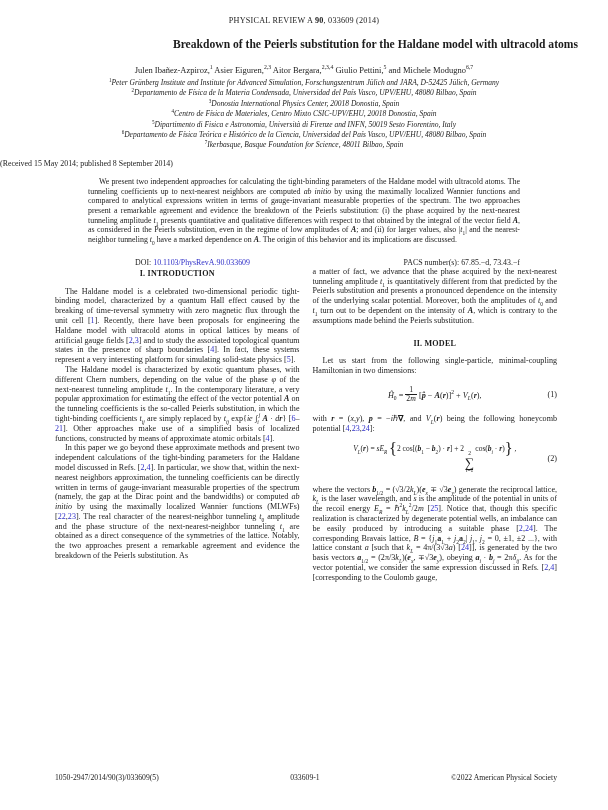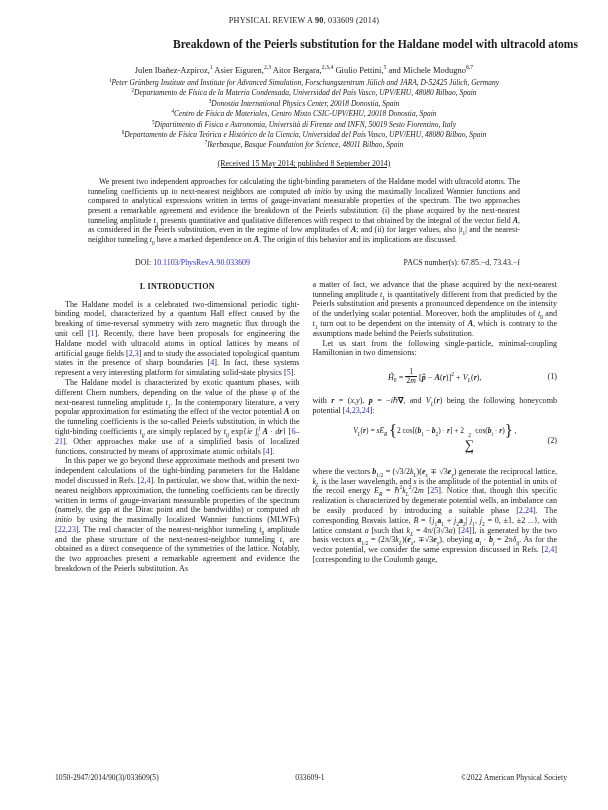--- a/index.html
+++ b/index.html
@@ -9,51 +9,51 @@
     position:relative; width:608px; height:810px; margin:0 auto;
     background:#ffffff; color:var(--ink);
     font-family:"Liberation Serif", serif;
     overflow:hidden;
   }
   .journal-line { text-align:center; padding-top:16px; font-size:8.2px; letter-spacing:.2px; }
   .title { text-align:right; font-weight:bold; font-size:11.6px; margin:13px 30px 0; }
   .authors { text-align:center; font-size:8.5px; margin-top:14px; }
   .affils { text-align:center; font-size:7.5px; line-height:10.4px; margin-top:3px; }
   .affil { white-space:nowrap; }
-  .received { text-align:center; font-size:7.9px; margin-top:8px;text-decoration:underline; }
+  .received { font-size:7.9px; margin-top:8px; }
   .abstract {
     width:432px; margin:9px auto 0; text-align:justify;
     font-size:7.9px; line-height:9.7px; text-indent:11px;
   }
   .meta-row {
     width:432px; margin:13px auto 0; display:flex;
     justify-content:space-between; font-size:7.9px;padding-left:47px;
   }
   .link { color:var(--link); }
   .c { color:var(--link); }
-  .columns { display:flex; gap:13px; padding:0 51px 0 55px; margin-top:13px; }
+  .columns { display:flex; gap:13px; padding:0 51px 0 55px; }
   .col { width:245px; font-size:8.1px; line-height:9.8px; text-align:justify; }
   .col p { margin:0; text-indent:10px; }
   .col p.noindent { text-indent:0; }
   .sec-head { text-align:center; font-weight:bold; font-size:8.1px; margin:13px 0 8px; letter-spacing:.2px; }
   .sec-head.first { margin-top:2px; }
   sup, sub { line-height:0; font-size:0.68em; }
   .eq { position:relative; margin:10px 0 11px; text-align:center; text-indent:0; font-size:8.2px; }
   .eq-body { white-space:nowrap; display:inline-block; }
   .eq-num { position:absolute; right:0; top:50%; transform:translateY(-50%); font-size:8.1px; }
   .eq2 .eq-body { font-size:7.5px; }
   .frac { display:inline-block; vertical-align:-0.45em; text-align:center; line-height:1.05; font-size:0.95em; }
   .fn { display:block; border-bottom:0.8px solid var(--ink); padding:0 1px; }
   .fd { display:block; padding:0 1px; }
   .brace { font-size:2.2em; font-weight:400; vertical-align:-0.18em; line-height:0; }
   .sum { display:inline-flex; flex-direction:column; align-items:center; vertical-align:-0.55em; line-height:1; margin:0 1px; }
   .st, .sb { font-size:5.5px; line-height:1; }
   .ss { font-size:13px; line-height:.9; }
   .footer {
-    position:absolute; left:55px; right:41px; top:773px;
+    position:absolute; left:55px; right:51px; top:773px;
     display:flex; justify-content:space-between; font-size:7.7px;
   }
 </style>
 </head>
 <body>
 
 <div class="page">
 
   <div class="journal-line">PHYSICAL REVIEW A <b>90</b>, 033609 (2014)</div>
 
@@ -82,20 +82,21 @@
 
   <div class="columns">
     <div class="col">
       <div class="sec-head first">I. INTRODUCTION</div>
       <p>The Haldane model is a celebrated two-dimensional periodic tight-binding model, characterized by a quantum Hall effect caused by the breaking of time-reversal symmetry with zero magnetic flux through the unit cell [<span class="c">1</span>]. Recently, there have been proposals for engineering the Haldane model with ultracold atoms in optical lattices by means of artificial gauge fields [<span class="c">2</span>,<span class="c">3</span>] and to study the associated topological quantum states in the presence of sharp boundaries [<span class="c">4</span>]. In fact, these systems represent a very interesting platform for simulating solid-state physics [<span class="c">5</span>].</p>
       <p>The Haldane model is characterized by exotic quantum phases, with different Chern numbers, depending on the value of the phase <i>φ</i> of the next-nearest tunneling amplitude <i>t</i><sub>1</sub>. In the contemporary literature, a very popular approximation for estimating the effect of the vector potential <b><i>A</i></b> on the tunneling coefficients is the so-called Peierls substitution, in which the tight-binding coefficients <i>t</i><sub><i>ij</i></sub> are simply replaced by <i>t</i><sub><i>ij</i></sub> exp{<i>ie</i> ∫<sub><i>i</i></sub><sup><i>j</i></sup> <b><i>A</i></b> · <i>d</i><b><i>r</i></b>} [<span class="c">6</span>–<span class="c">21</span>]. Other approaches make use of a simplified basis of localized functions, constructed by means of approximate atomic orbitals [<span class="c">4</span>].</p>
       <p>In this paper we go beyond these approximate methods and present two independent calculations of the tight-binding parameters for the Haldane model discussed in Refs. [<span class="c">2</span>,<span class="c">4</span>]. In particular, we show that, within the next-nearest neighbors approximation, the tunneling coefficients can be directly written in terms of gauge-invariant measurable properties of the spectrum (namely, the gap at the Dirac point and the bandwidths) or computed <i>ab initio</i> by using the maximally localized Wannier functions (MLWFs) [<span class="c">22</span>,<span class="c">23</span>]. The real character of the nearest-neighbor tunneling <i>t</i><sub>0</sub> amplitude and the phase structure of the next-nearest-neighbor tunneling <i>t</i><sub>1</sub> are obtained as a direct consequence of the symmetries of the lattice. Notably, the two approaches present a remarkable agreement and evidence the breakdown of the Peierls substitution. As</p>
     </div>
     <div class="col">
       <p class="noindent">a matter of fact, we advance that the phase acquired by the next-nearest tunneling amplitude <i>t</i><sub>1</sub> is quantitatively different from that predicted by the Peierls substitution and presents a pronounced dependence on the intensity of the underlying scalar potential. Moreover, both the amplitudes of <i>t</i><sub>0</sub> and <i>t</i><sub>1</sub> turn out to be dependent on the intensity of <b><i>A</i></b>, which is contrary to the assumptions made behind the Peierls substitution.</p>
+      <div class="sec-head">II. MODEL</div>
       <p>Let us start from the following single-particle, minimal-coupling Hamiltonian in two dimensions:</p>
       <div class="eq">
         <span class="eq-body"><i>Ĥ</i><sub>0</sub> = <span class="frac"><span class="fn">1</span><span class="fd">2<i>m</i></span></span> [<b><i>p̂</i></b> − <b><i>A</i></b>(<b><i>r</i></b>)]<sup>2</sup> + <i>V</i><sub><i>L</i></sub>(<b><i>r</i></b>),</span>
         <span class="eq-num">(1)</span>
       </div>
       <p class="noindent">with <b><i>r</i></b> = (<i>x</i>,<i>y</i>), <b><i>p</i></b> = −<i>i</i>ℏ<b>∇</b>, and <i>V</i><sub><i>L</i></sub>(<b><i>r</i></b>) being the following honeycomb potential [<span class="c">4</span>,<span class="c">23</span>,<span class="c">24</span>]:</p>
       <div class="eq eq2">
         <span class="eq-body"><i>V</i><sub><i>L</i></sub>(<b><i>r</i></b>) = <i>sE</i><sub><i>R</i></sub> <span class="brace">{</span>2 cos[(<b><i>b</i></b><sub>1</sub> − <b><i>b</i></b><sub>2</sub>) · <b><i>r</i></b>] + 2<span class="sum">
               <span class="st">2</span>
               <span class="ss">∑</span>

